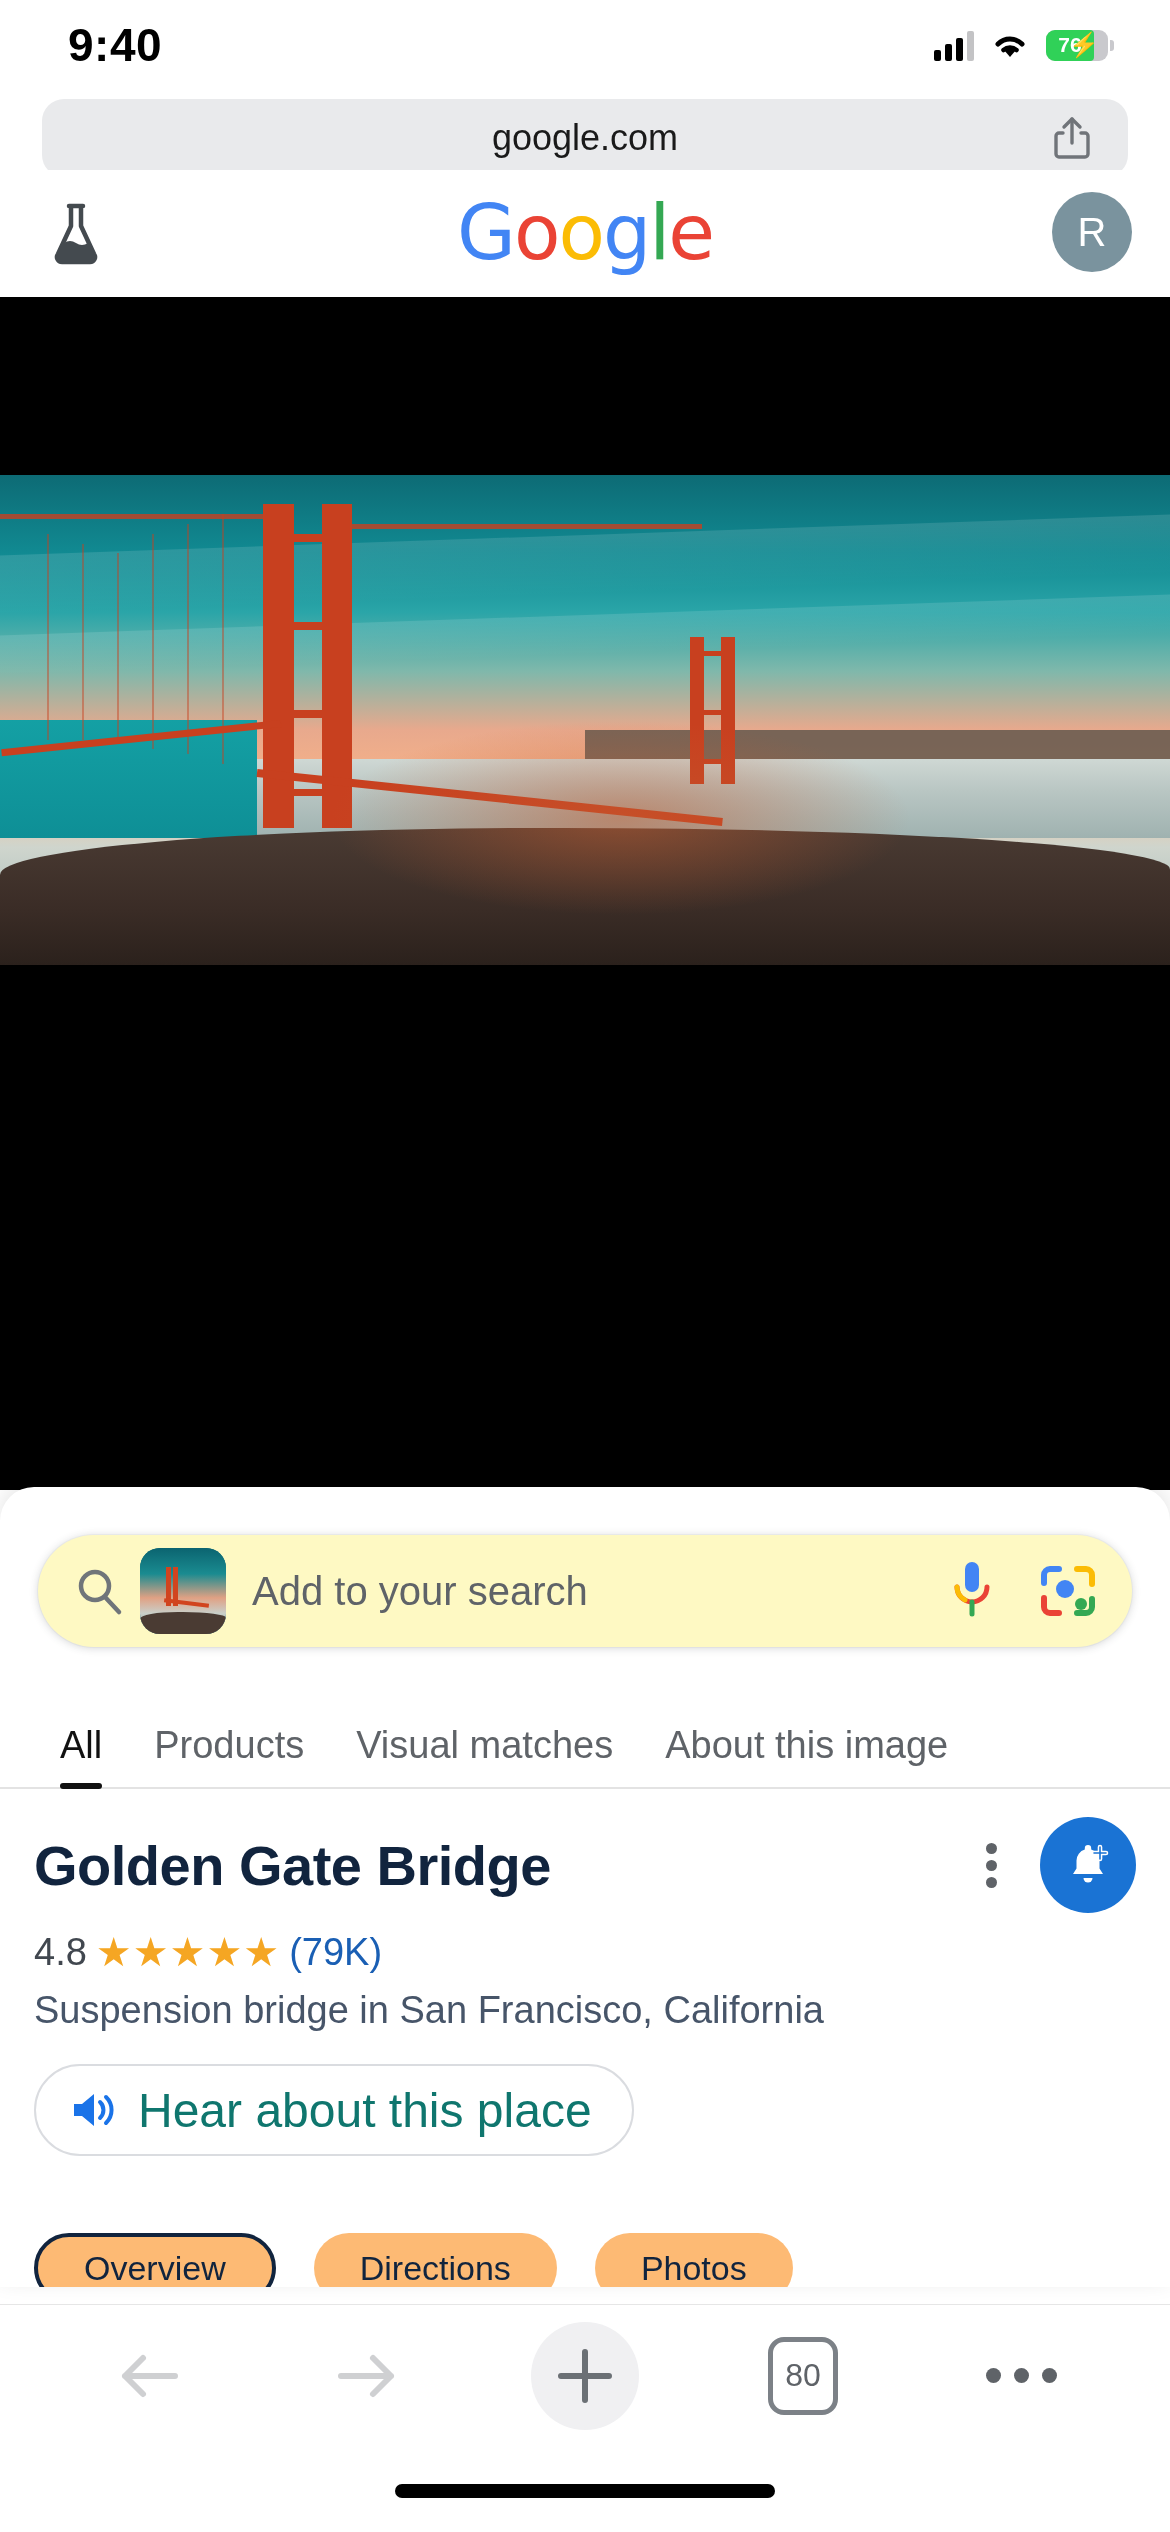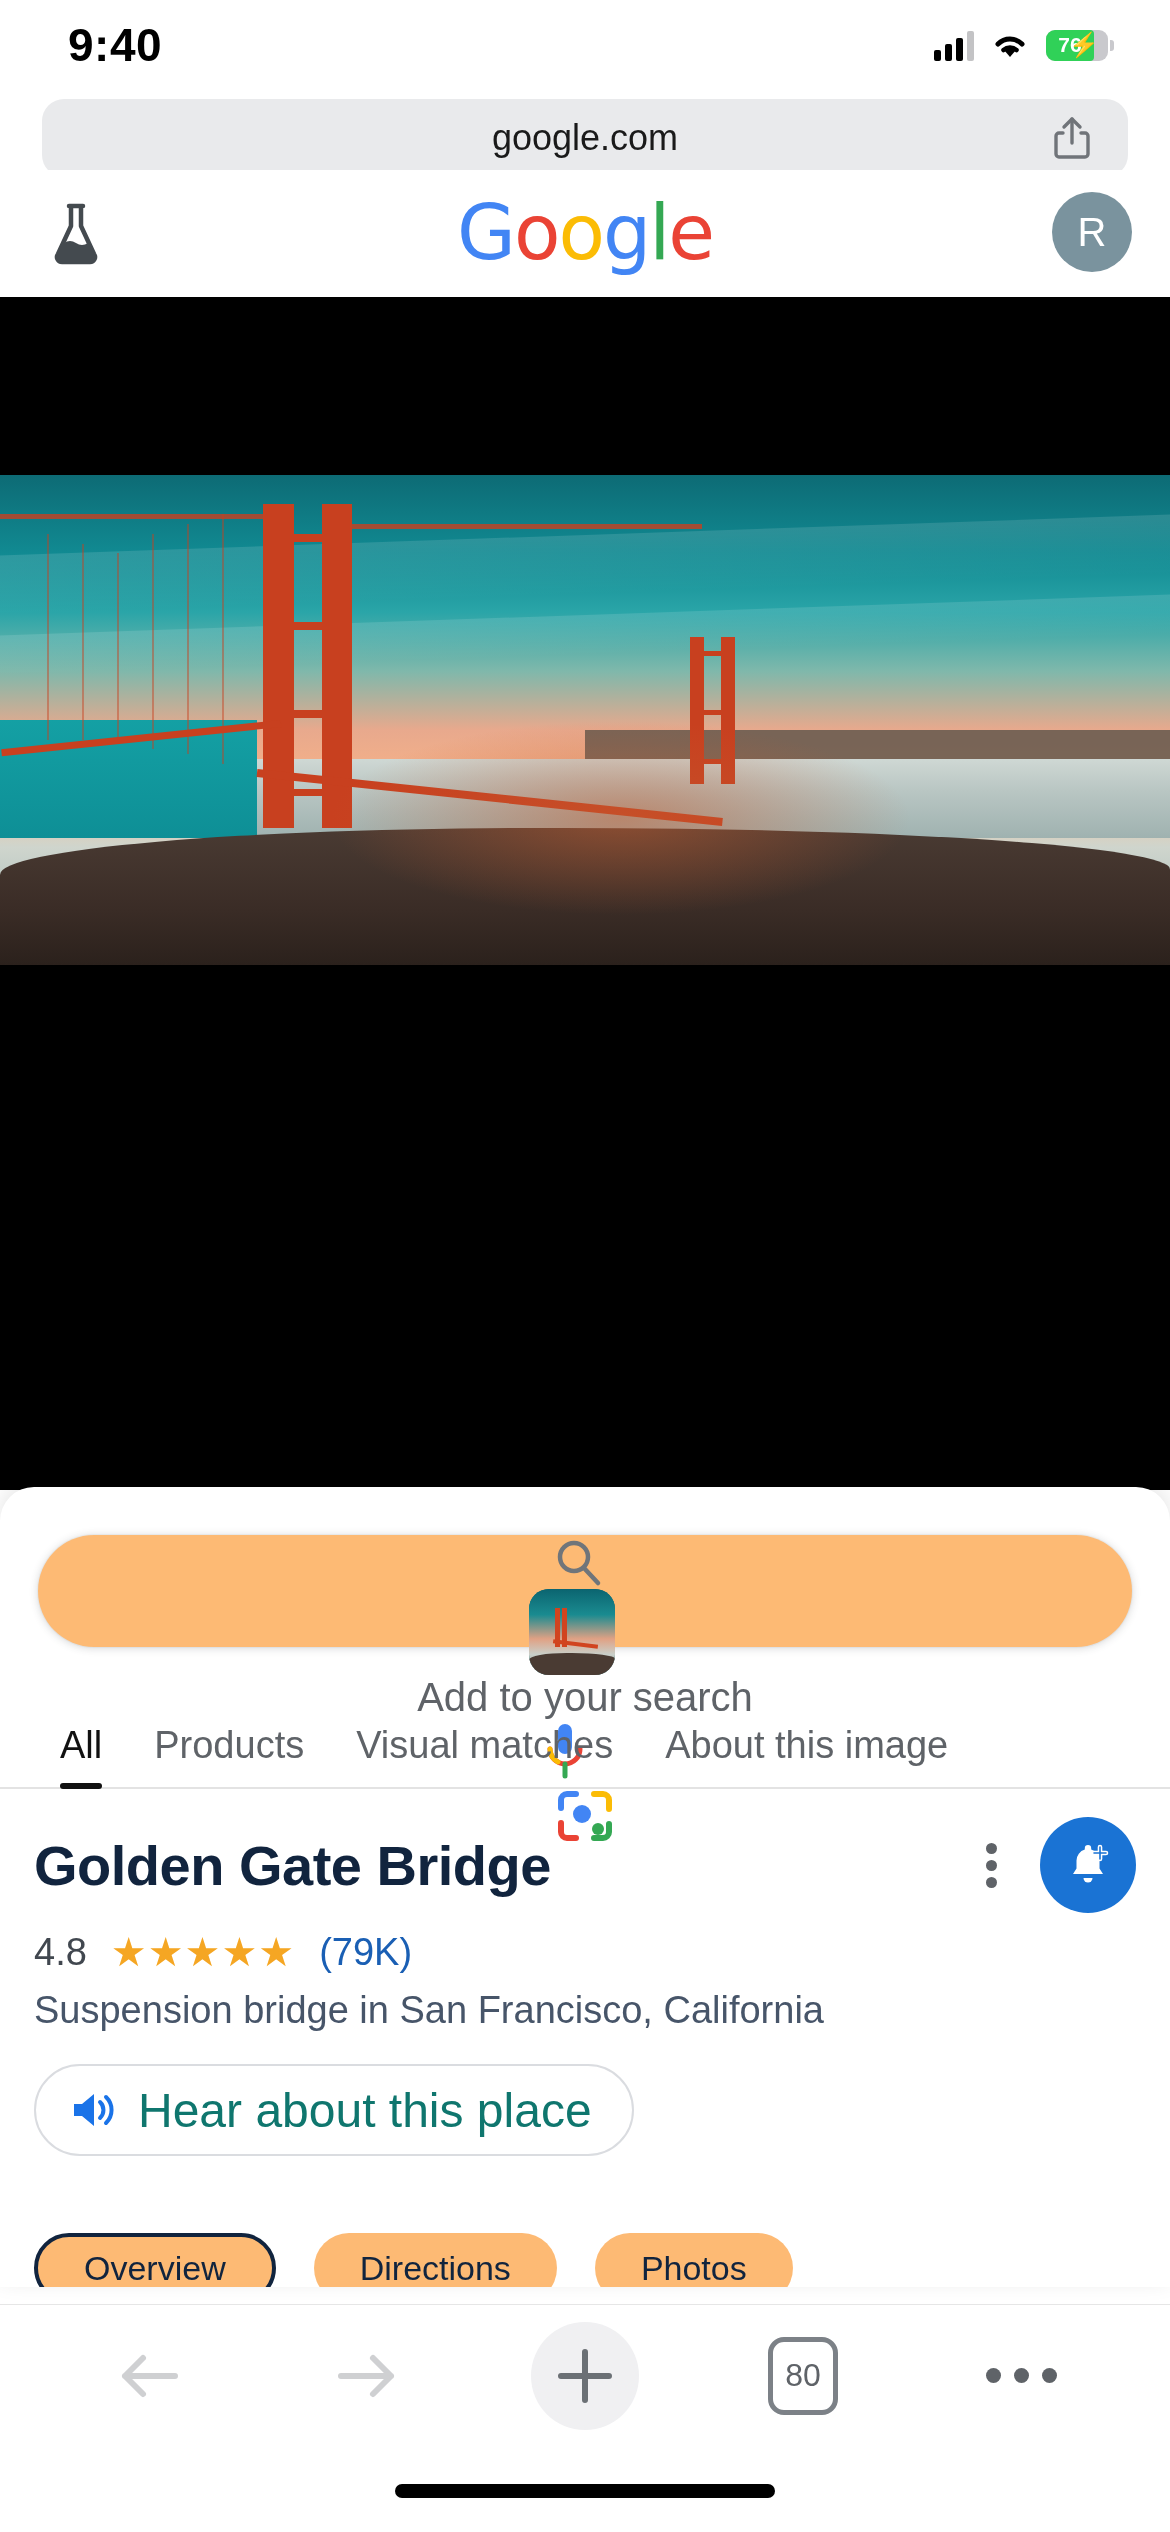--- a/index.html
+++ b/index.html
@@ -167,23 +167,23 @@
 
   
   .sheet{
     position:absolute; top:1487px; left:0; width:1170px; height:800px;
     background:#fff; border-radius:34px 34px 0 0;
     box-shadow:0 -6px 22px rgba(0,0,0,0.10);
     overflow:hidden;
   }
   .searchbox{
     position:absolute; top:48px; left:38px; width:1094px; height:112px;
-    background:#fdba74; border-radius:56px;
+    background:#fef9c3; border-radius:56px;
     box-shadow:0 1px 8px rgba(60,64,67,0.22), 0 0 0 1px rgba(60,64,67,0.04);
-    display:flex; align-items:center; padding:0 34px;flex-direction:column;
+    display:flex; align-items:center; padding:0 34px;
   }
   .mag{ width:54px; height:54px; flex:none; margin-right:14px; }
   .thumb{
     width:86px; height:86px; border-radius:20px; flex:none; overflow:hidden;
     position:relative; margin-right:26px; background:#0d6b75;
   }
   .thumb .t-sky{
     position:absolute; inset:0;
     background:linear-gradient(to bottom,#0b6470 0%,#1a8b90 30%,#e0a184 58%,#c9cfc9 76%,#7d8f8c 100%);
   }
@@ -226,21 +226,21 @@
     background:#5f6368;
   }
   .kebab i:nth-child(1){ top:6px; }
   .kebab i:nth-child(2){ top:23px; }
   .kebab i:nth-child(3){ top:40px; }
   .notify-btn{
     width:96px; height:96px; border-radius:50%; background:#1a73d4;
     display:flex; align-items:center; justify-content:center; flex:none;
   }
   .rating-row{
-    display:flex; align-items:center; padding:16px 34px 0 34px; gap:24px;
+    display:flex; align-items:center; padding:16px 34px 0 34px; gap:9px;
   }
   .rating-num{ font-size:38px; color:#41474f; }
   .stars{ color:#f5a623; font-size:40px; letter-spacing:1px; }
   .rating-count{ font-size:38px; color:#1a5fb4; }
   .subtitle{
     padding:14px 34px 0 34px; font-size:38px; color:#475569;
   }
   .hear-btn{
     margin:32px 0 0 34px; height:92px; border:2px solid #dadce0;
     border-radius:46px; display:inline-flex; align-items:center;

